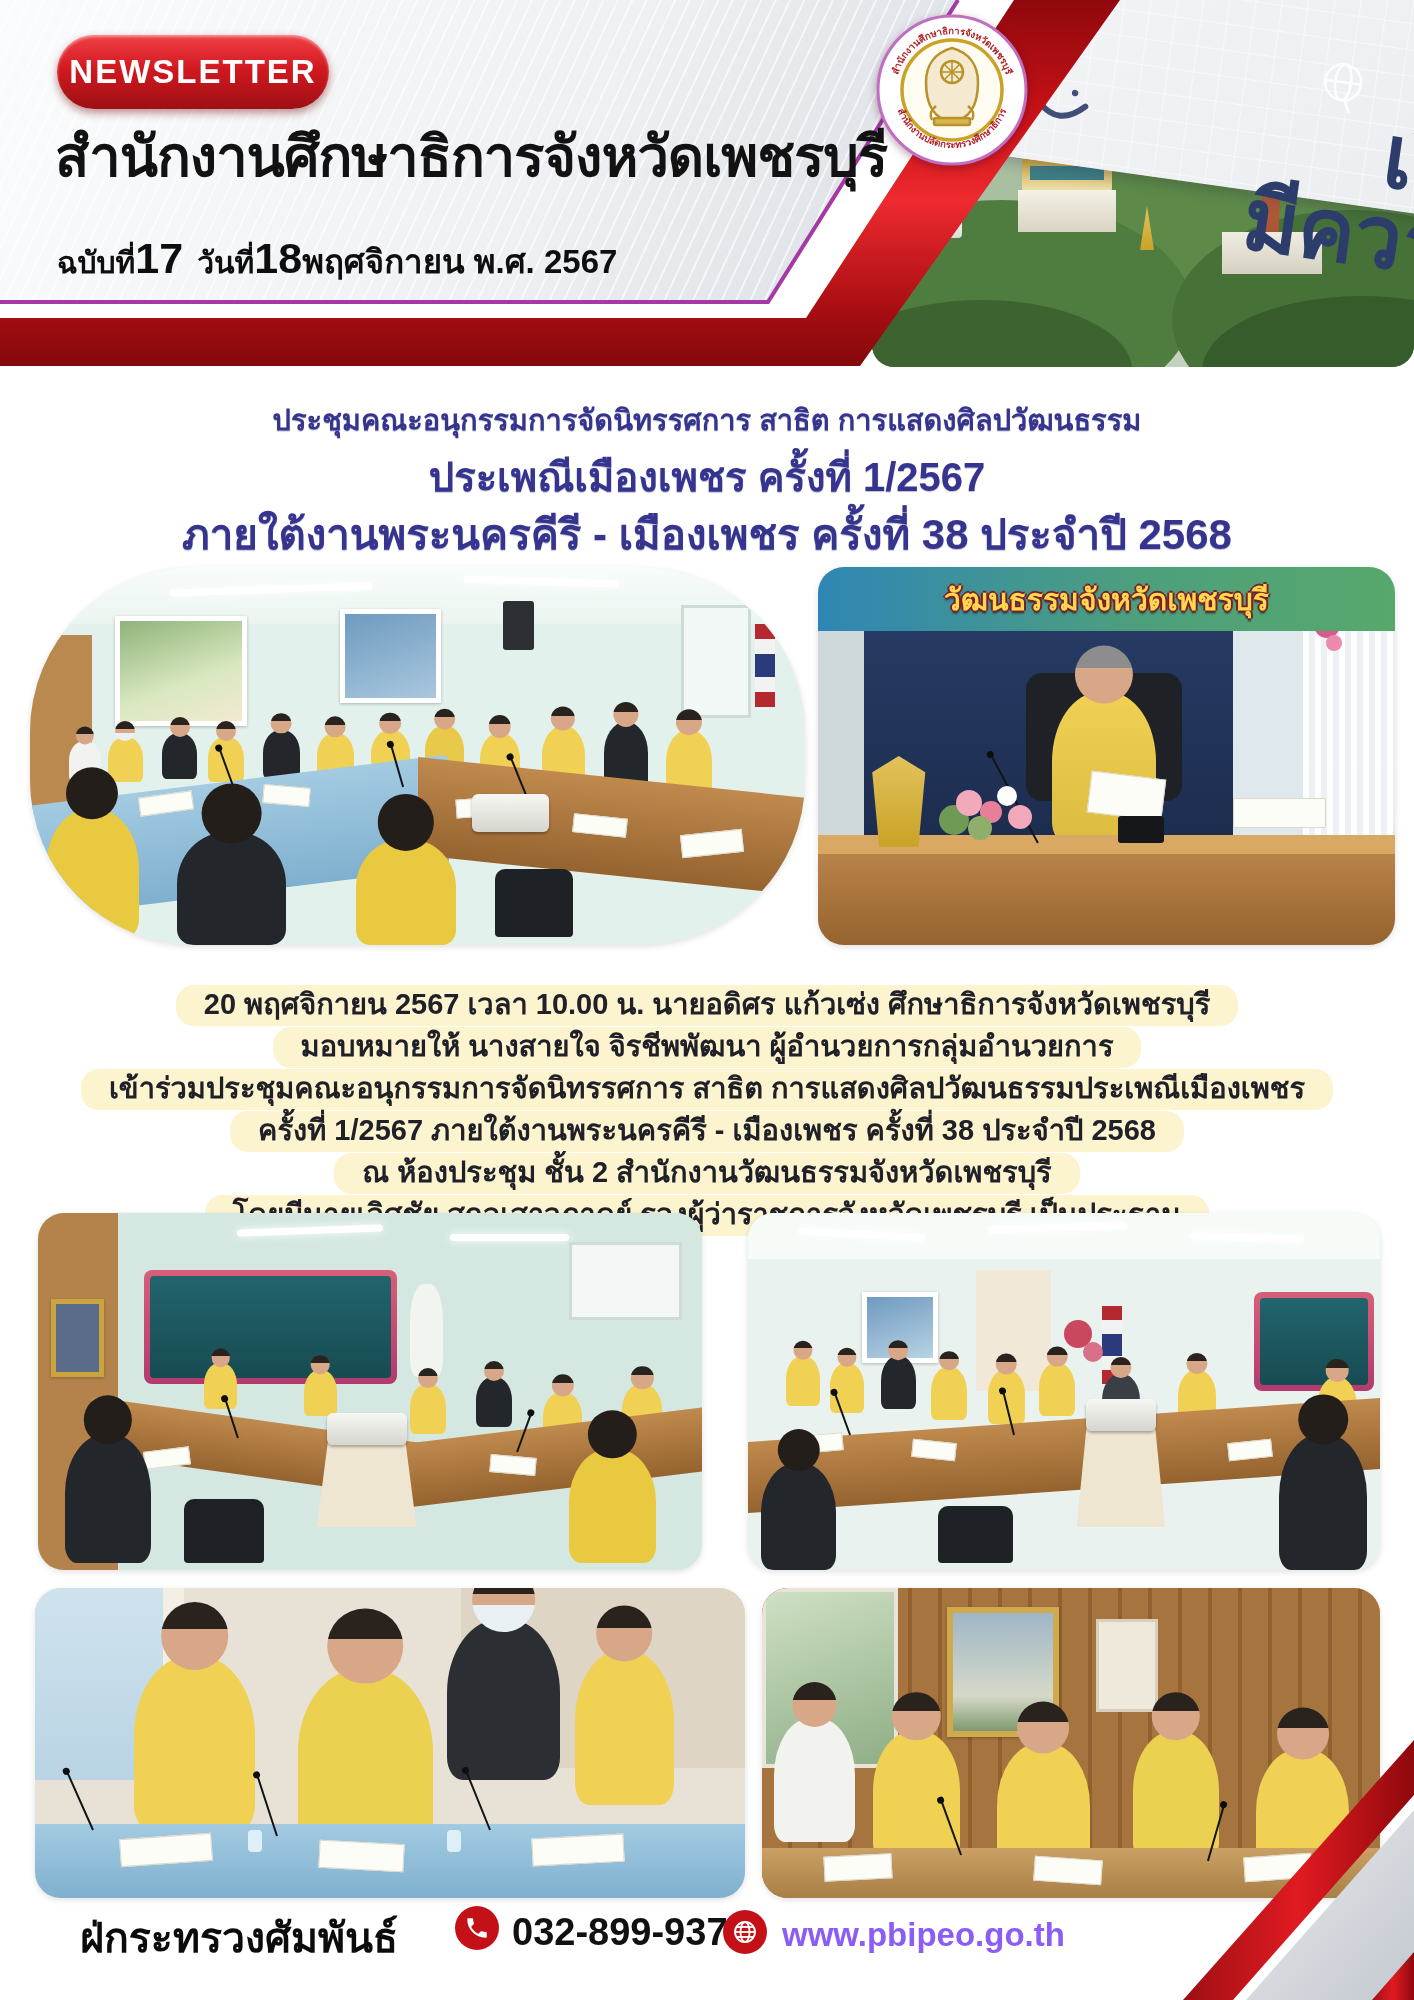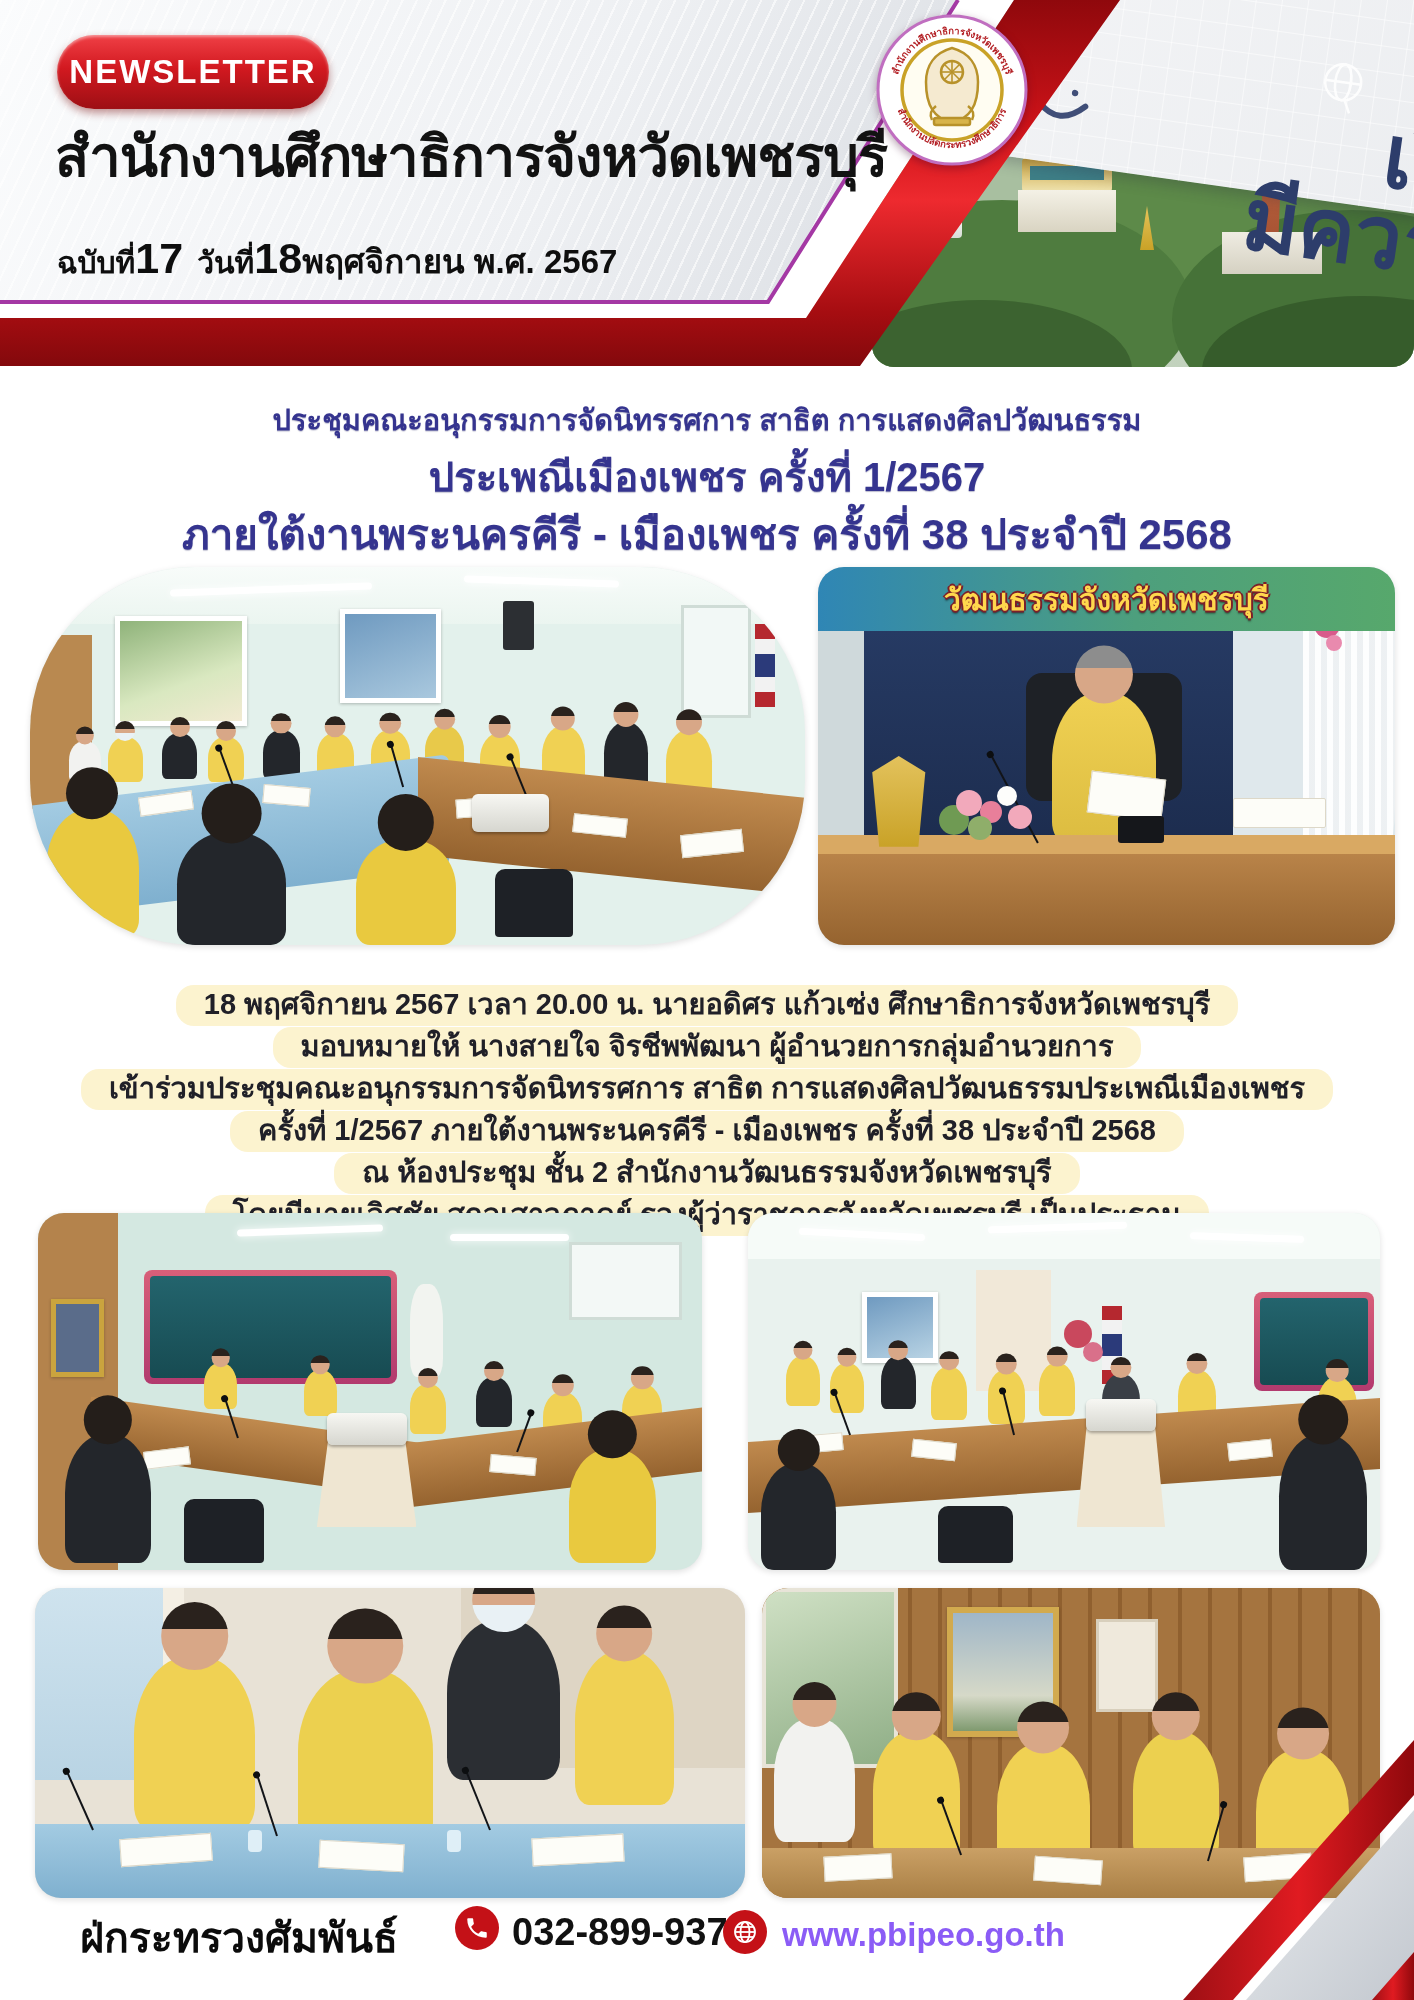--- a/index.html
+++ b/index.html
@@ -285,21 +285,21 @@
     <div class="dot" style="left:21%;top:63%;width:30px;height:30px;background:#6f9a53;"></div>
     <div class="dot" style="left:24%;top:59%;width:26px;height:26px;background:#f2a9bb;"></div>
     <div class="dot" style="left:28%;top:62%;width:22px;height:22px;background:#e87f9a;"></div>
     <div class="dot" style="left:31%;top:58%;width:20px;height:20px;background:#fdfdfb;"></div>
     <div class="dot" style="left:33%;top:63%;width:24px;height:24px;background:#f2a9bb;"></div>
     <div class="dot" style="left:26%;top:66%;width:24px;height:24px;background:#8fae6a;"></div>
     <div class="paper" style="left:72%;top:61%;width:16%;height:8%;border-radius:2px;"></div>
   </div>
 
   <div class="bodytxt">
-    <div class="bl"><span class="hl">18 พฤศจิกายน 2567 เวลา 20.00 น. นายอดิศร แก้วเซ่ง ศึกษาธิการจังหวัดเพชรบุรี</span></div>
+    <div class="bl"><span class="hl">20 พฤศจิกายน 2567 เวลา 10.00 น. นายอดิศร แก้วเซ่ง ศึกษาธิการจังหวัดเพชรบุรี</span></div>
     <div class="bl"><span class="hl">มอบหมายให้ นางสายใจ จิรชีพพัฒนา ผู้อำนวยการกลุ่มอำนวยการ</span></div>
     <div class="bl"><span class="hl">เข้าร่วมประชุมคณะอนุกรรมการจัดนิทรรศการ สาธิต การแสดงศิลปวัฒนธรรมประเพณีเมืองเพชร</span></div>
     <div class="bl"><span class="hl">ครั้งที่ 1/2567 ภายใต้งานพระนครคีรี - เมืองเพชร ครั้งที่ 38 ประจำปี 2568</span></div>
     <div class="bl"><span class="hl">ณ ห้องประชุม ชั้น 2 สำนักงานวัฒนธรรมจังหวัดเพชรบุรี</span></div>
     <div class="bl"><span class="hl">โดยมีนายเลิศชัย สกลเสาวภาคย์ รองผู้ว่าราชการจังหวัดเพชรบุรี เป็นประธาน</span></div>
   </div>
 
   <div class="photo rnd" style="left:38px;top:1213px;width:664px;height:357px;background:#d4e8e1;">
     <div style="position:absolute;left:0;top:0;width:12%;height:100%;background:#b4834c;"></div>
     <div class="frame" style="left:2%;top:24%;width:8%;height:22%;background:#caa43e;">

